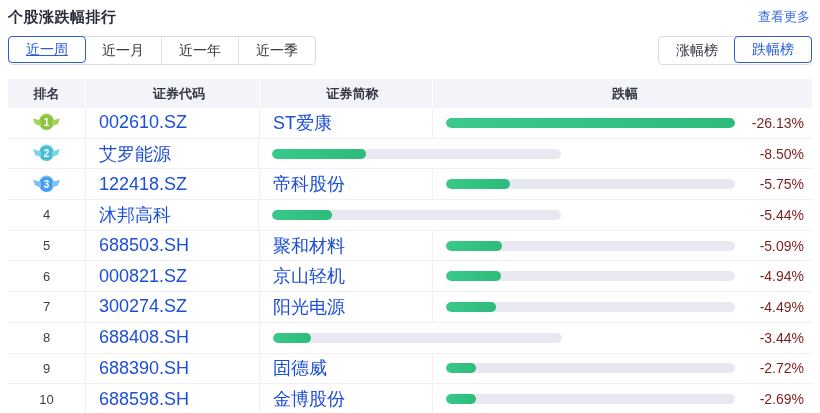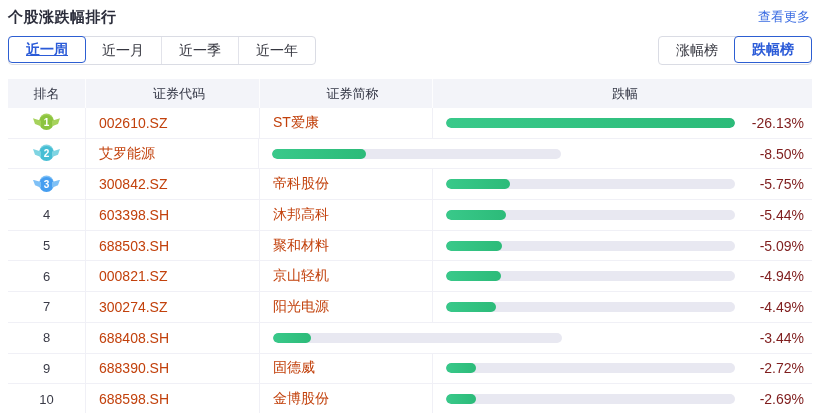--- a/index.html
+++ b/index.html
@@ -20,44 +20,44 @@
   .tabsbar { display:flex; justify-content:space-between; align-items:center; margin-top:9px; padding:0 8px; }
   .seg-group { display:flex; border:1px solid #dadce4; border-radius:4px; background:#fff; }
   .seg-tab {
     height:27px; line-height:25px; padding:0 17px; font-size:14px; color:#35363f;
     background:transparent; border:none; cursor:pointer; white-space:nowrap; position:relative;
     font-family:inherit;
   }
   .seg-tab + .seg-tab { border-left:1px solid #e2e3ea; }
   .seg-tab.active {
     margin:-1px; border:1px solid #2d5ed2; border-radius:4px; background:#fff;
-    color:#2b5bd8; font-weight:bold; z-index:2; line-height:25px;
+    color:#2b5bd8; font-weight:normal; z-index:2; line-height:25px;
   }
   .seg-tab.active + .seg-tab { border-left:none; }
   .seg-tab.active.u { text-decoration:underline; }
 
   
   .rank-table { margin:14px 8px 0 8px; }
   .tr { display:flex; align-items:stretch; }
   .thead { background:#f3f4f9; height:29px; }
   .th {
     display:flex; align-items:center; justify-content:center;
-    font-size:13px; font-weight:normal; color:#333645;
+    font-size:13px; font-weight:bold; color:#333645;
   }
   .thead .th + .th { border-left:1px solid #fdfdfe; }
   .tbody .tr { height:30.7px; border-bottom:1px solid #f0f0f6; }
   .td { display:flex; align-items:center; }
   .tbody .td + .td { border-left:1px solid #f0f0f6; }
 
   .c-rank { width:77px; justify-content:center; }
   .c-code { width:174px; padding-left:13px; }
   .c-name { width:173px; padding-left:13px; }
   .c-drop { flex:1; padding-left:13px; padding-right:8px; }
 
-  .stock-link { font-size:14px; color:#c2410c; text-decoration:none; cursor:pointer; }
+  .stock-link { font-size:18px; color:#1d4ed8; text-decoration:none; cursor:pointer; }
   .rank-badge.plain { font-size:13px; color:#3a3b47; }
 
   
   .rank-badge.m1,.rank-badge.m2,.rank-badge.m3 {
     position:relative; display:inline-block; width:15px; height:15px; border-radius:50%;
     color:#fff; font-size:10px; font-weight:bold; line-height:15px; text-align:center;
   }
   .rank-badge.m1 { background:#8cc43f; box-shadow:0 -2px 0 -0.5px #a6d25c; }
   .rank-badge.m2 { background:#47bed4; box-shadow:0 -2px 0 -0.5px #7fd4e2; }
   .rank-badge.m3 { background:#469ef0; box-shadow:0 -2px 0 -0.5px #7ec0f6; }
@@ -84,22 +84,22 @@
 
   <div class="topbar">
     <div class="title">个股涨跌幅排行</div>
     <a class="more-link">查看更多</a>
   </div>
 
   <div class="tabsbar">
     <div class="seg-group">
       <button class="seg-tab active u">近一周</button>
       <button class="seg-tab">近一月</button>
+      <button class="seg-tab">近一年</button>
       <button class="seg-tab">近一季</button>
-      <button class="seg-tab">近一年</button>
     </div>
     <div class="seg-group">
       <button class="seg-tab">涨幅榜</button>
       <button class="seg-tab active">跌幅榜</button>
     </div>
   </div>
 
   <div class="rank-table">
     <div class="tr thead">
       <div class="th c-rank">排名</div>
@@ -139,40 +139,37 @@
       </div>
       <span class="pct">-8.50%</span>
     </div>
   </div>
 
   <div class="tr">
     <div class="td c-rank">
       <span class="rank-badge m3">3</span>
     </div>
     <div class="td c-code">
-      <a class="stock-link">300842.SZ</a>
+      <a class="stock-link">122418.SZ</a>
     </div>
     <div class="td c-name">
       <a class="stock-link">帝科股份</a>
     </div>
     <div class="td c-drop">
       <div class="bar-track">
         <div class="bar-fill" style="width: 22%;"></div>
       </div>
       <span class="pct">-5.75%</span>
     </div>
   </div>
 
   <div class="tr">
     <div class="td c-rank">
       <span class="rank-badge plain">4</span>
     </div>
-    <div class="td c-code">
-      <a class="stock-link">603398.SH</a>
-    </div>
     <div class="td c-name">
       <a class="stock-link">沐邦高科</a>
     </div>
     <div class="td c-drop">
       <div class="bar-track">
         <div class="bar-fill" style="width: 20.8%;"></div>
       </div>
       <span class="pct">-5.44%</span>
     </div>
   </div>

